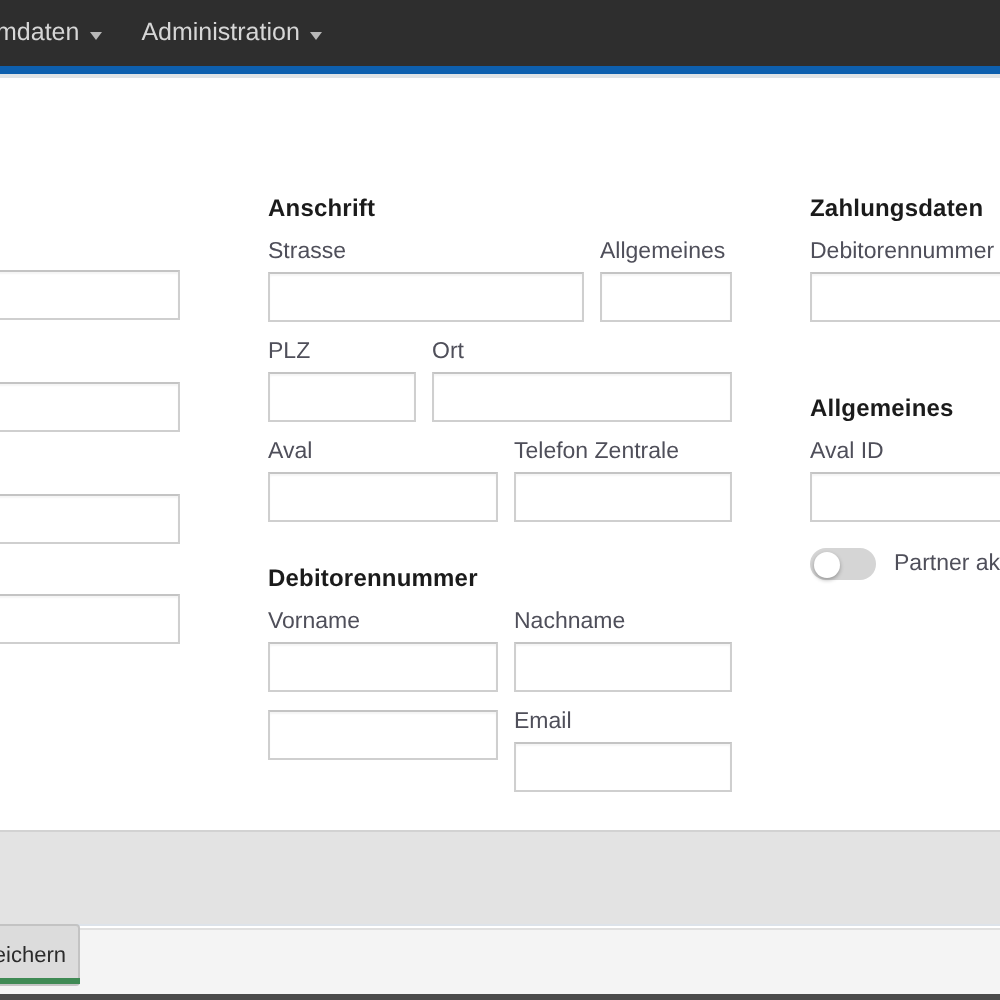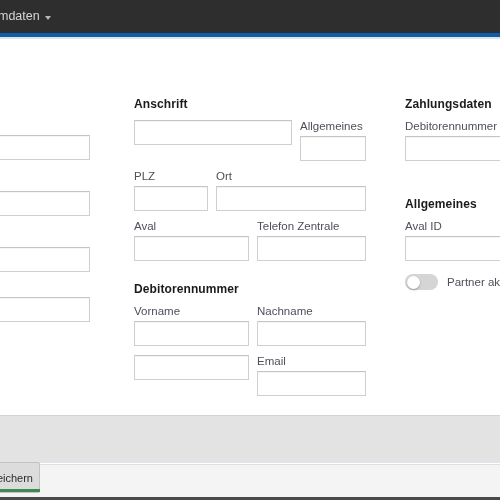--- a/index.html
+++ b/index.html
@@ -224,38 +224,43 @@
   }
 </style>
 </head>
 <body>
 
 <div class="navbar">
   <div class="nav-item first">
     <span>mdaten</span>
     <span class="nav-caret"></span>
   </div>
+  <div class="nav-item">
+    <span>Administration</span>
+    <span class="nav-caret"></span>
+  </div>
 </div>
 <div class="nav-accent"></div>
 <div class="nav-accent-soft"></div>
 
 <div class="content">
 
   <div class="col-left">
     <input class="txt clipped-field" style="top: 96px;" value="">
     <input class="txt clipped-field" style="top: 152px;" value="">
     <input class="txt clipped-field" style="top: 208px;" value="">
     <input class="txt clipped-field" style="top: 258px;" value="">
   </div>
 
   <div class="col-mid">
 
     <h2 class="section-title fg" style="top:58px;left:0">Anschrift</h2>
 
     <div class="fg" style="top:81px;left:0;width:158px">
+      <label class="fld-label">Strasse</label>
       <input class="txt" value="" style="">
     </div>
     <div class="fg" style="top:81px;left:166px;width:66px">
       <label class="fld-label">Allgemeines</label>
       <input class="txt" value="" style="">
     </div>
 
     <div class="fg" style="top:131px;left:0;width:74px">
       <label class="fld-label">PLZ</label>
       <input class="txt" value="" style="">

